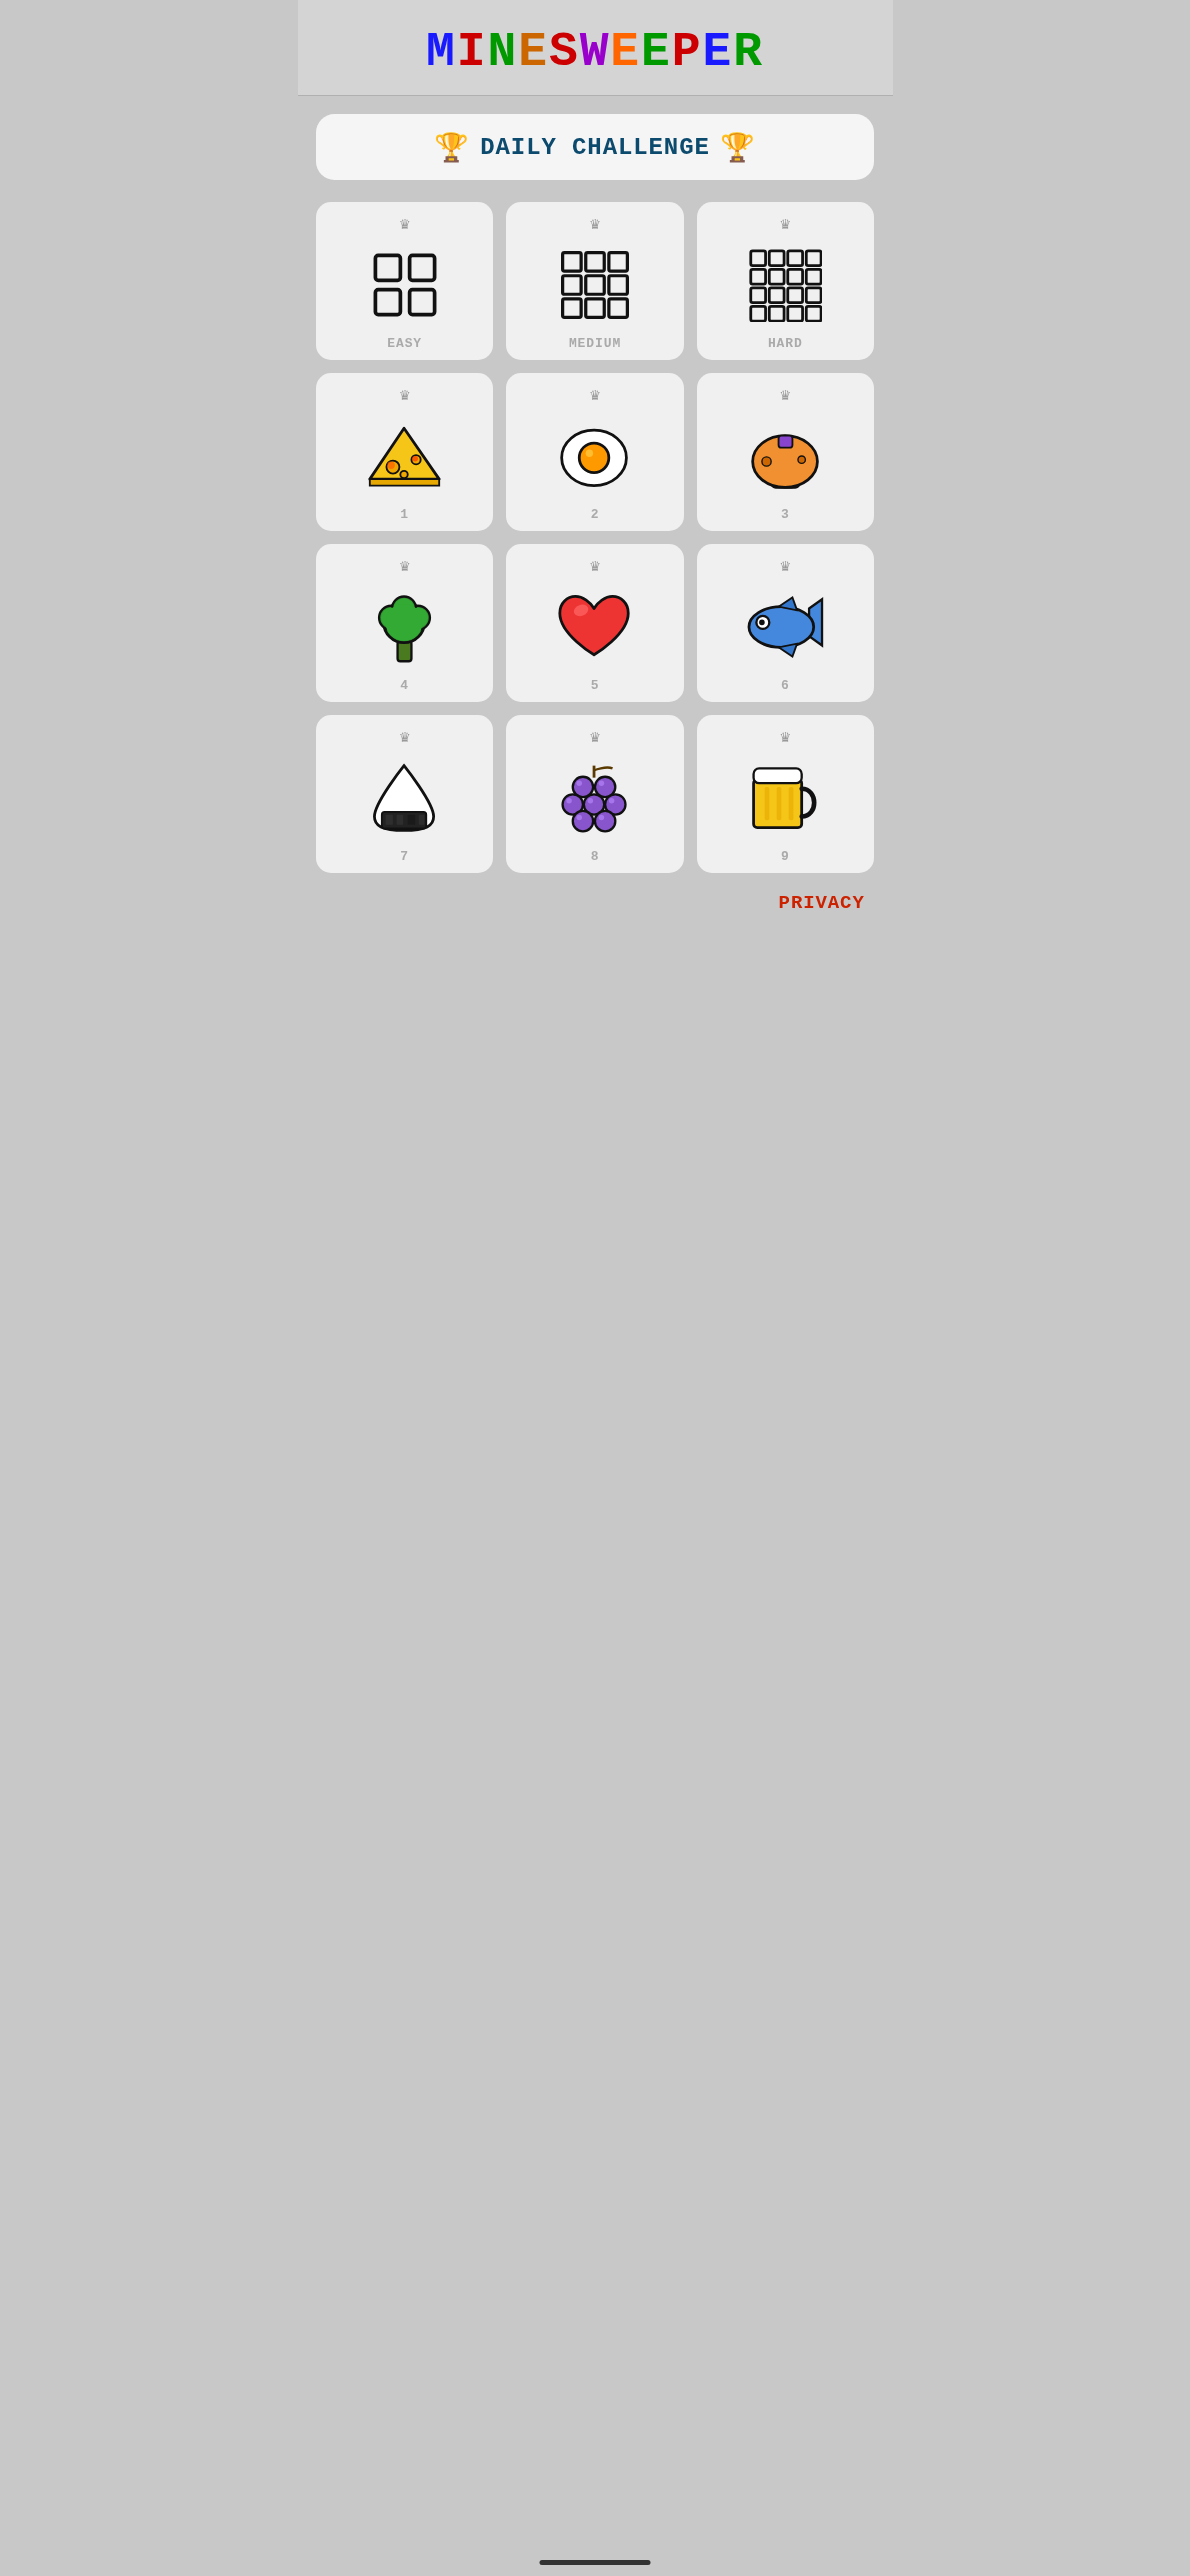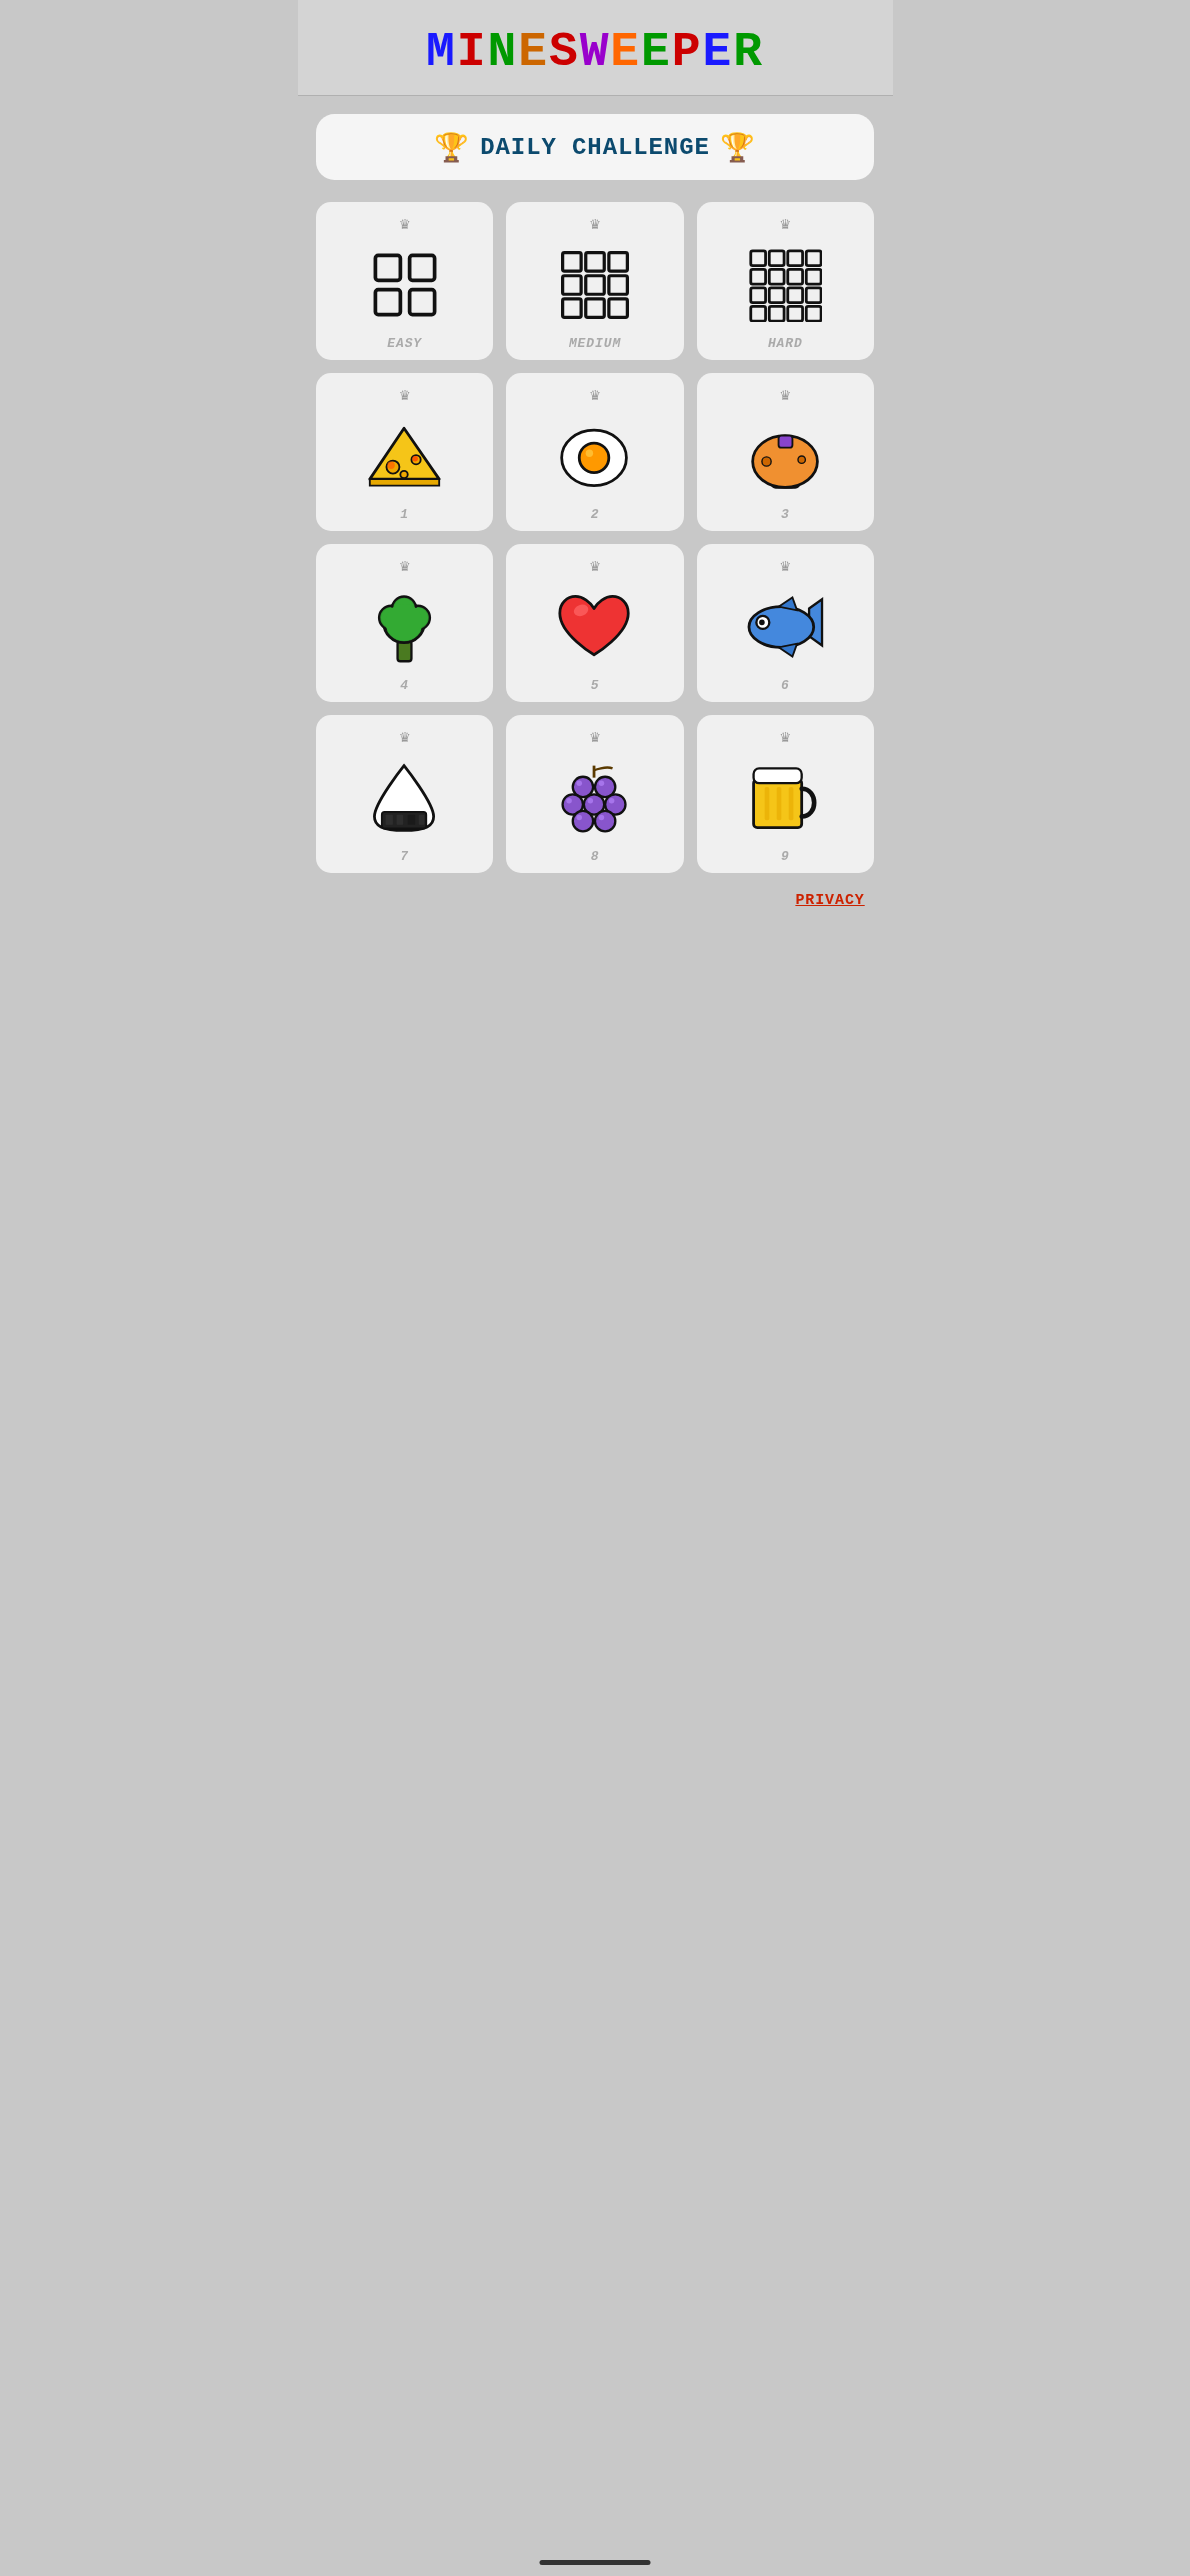--- a/index.html
+++ b/index.html
@@ -110,45 +110,43 @@
     }
 
     .card-label {
       font-size: 13px;
       font-weight: 700;
       color: #aaa;
       letter-spacing: 0.9px;
       font-family: 'Courier New', Courier, monospace;
       margin-top: 5.6px;
       text-transform: uppercase;
-      font-style: italic;
     }
 
     
     .grid-svg {
       width: 74px;
       height: 74px;
     }
 
     
     .privacy-link {
       text-align: right;
       margin-top: 18.5px;
       padding-right: 9.3px;
     }
 
     .privacy-text {
       color: #cc2200;
-      font-size: 15px;
+      font-size: 19px;
       font-weight: 900;
       font-family: 'Courier New', Courier, monospace;
       letter-spacing: 0.9px;
       cursor: pointer;
       text-transform: uppercase;
-      text-decoration: underline;
     }
 
     
     .home-indicator {
       position: fixed;
       bottom: 11px;
       left: 50%;
       transform: translateX(-50%);
       width: 111px;
       height: 4.6px;

